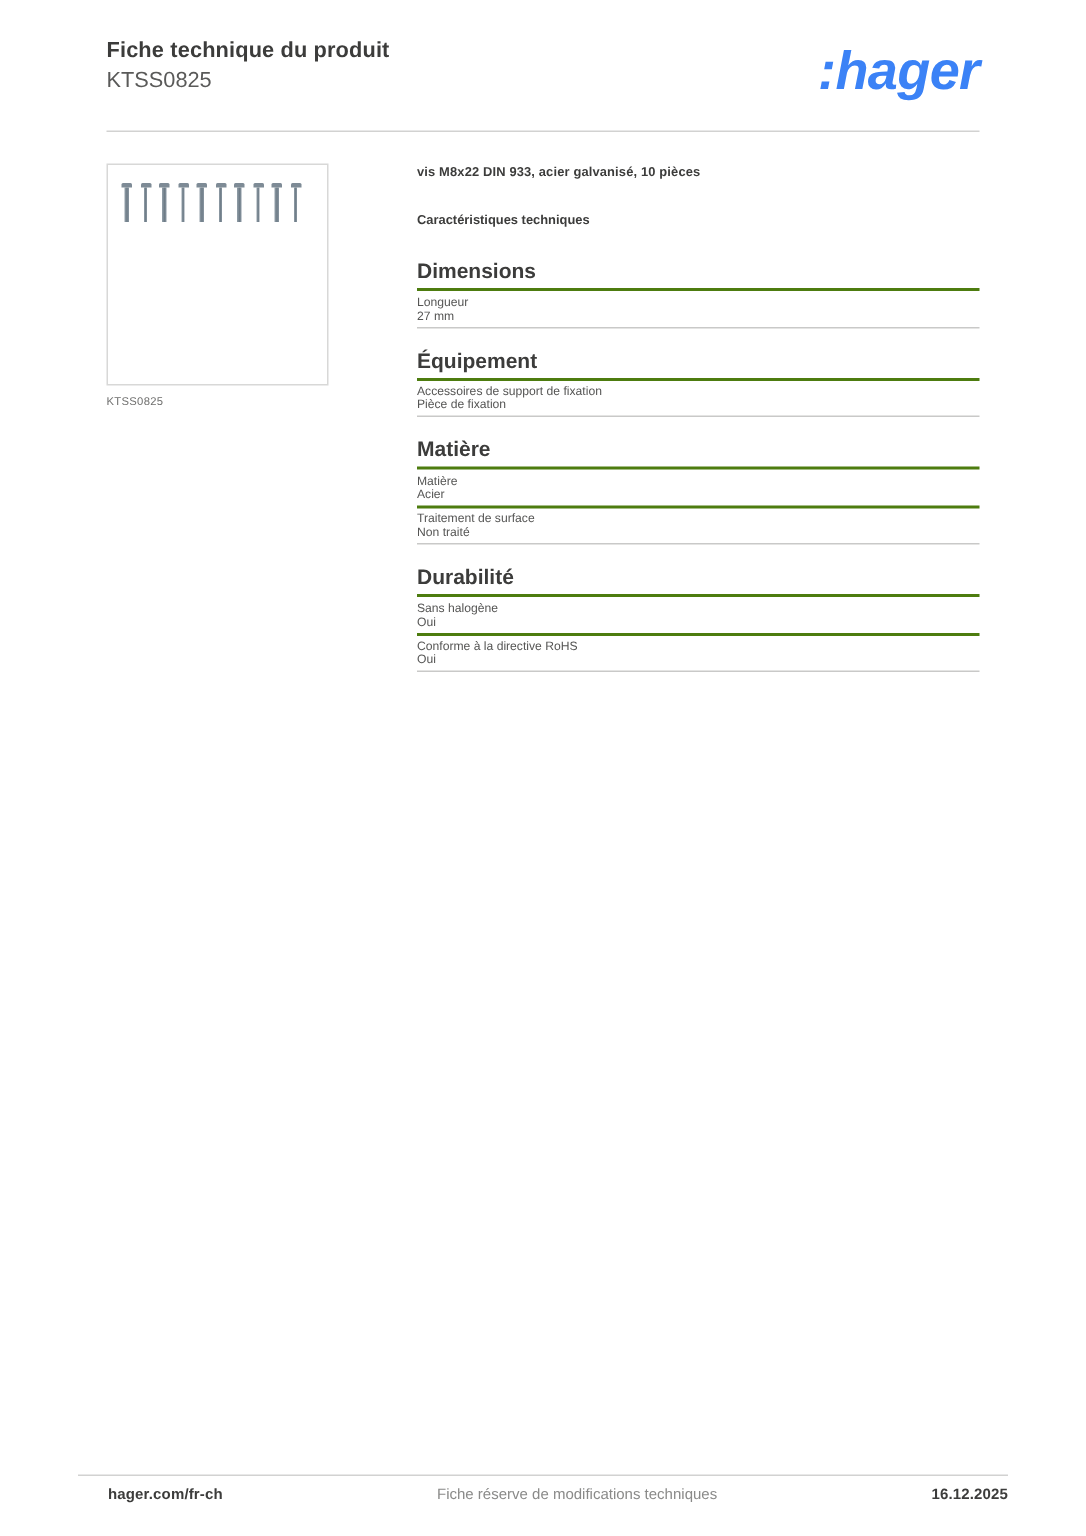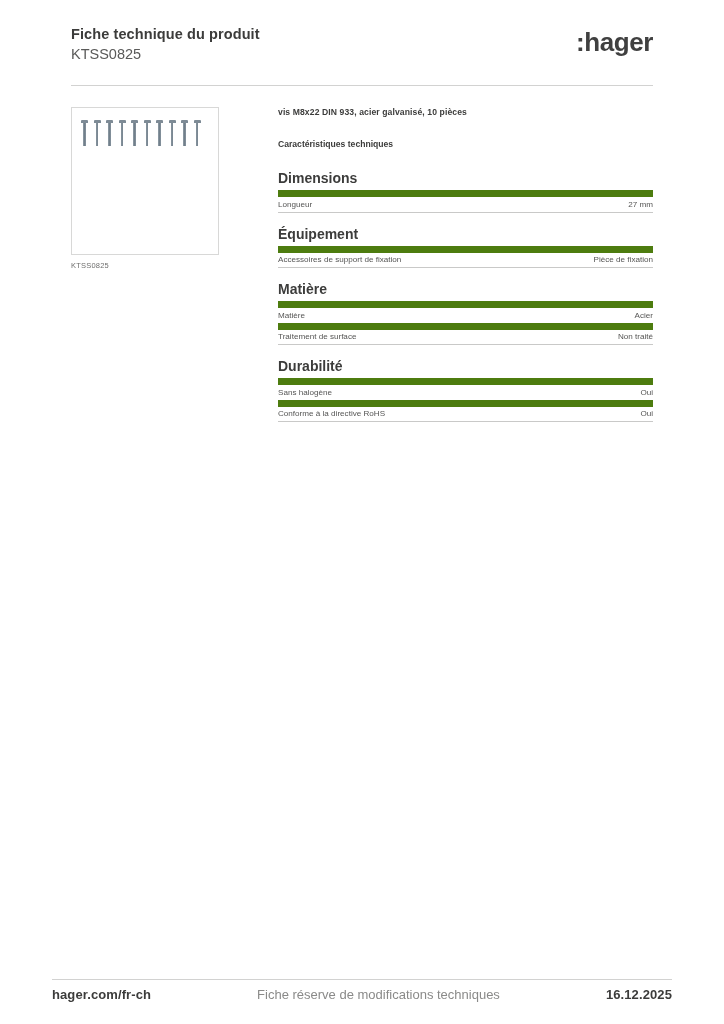--- a/index.html
+++ b/index.html
@@ -38,26 +38,27 @@
     color: #3c3c3b;
     letter-spacing: .1px;
   }
   .doc-subtitle {
     font-size: 14.5px;
     font-weight: normal;
     color: #5a5a59;
     margin-top: 2px;
   }
   .logo {
-    font-size: 26px;
-    font-weight: bold;
-    color: #404040;
+    font-size: 36px;
+    font-weight: bold;
+    color: #3b82f6;
     letter-spacing: -0.4px;
     line-height: 1;
     padding-top: 4px;
+    font-style: italic;
   }
   .header-rule {
     border-top: 1px solid #d2d2d1;
     margin-top: 22px;
   }
 
   
   .content {
     display: flex;
     gap: 0;
@@ -129,24 +130,25 @@
   .group-title {
     font-size: 14px;
     font-weight: bold;
     color: #3c3c3b;
     padding-bottom: 4px;
   }
   .spec-row {
     display: flex;
     justify-content: space-between;
     align-items: baseline;
-    border-top: 7px solid #4d7c0f;
+    border-top: 2px solid #4d7c0f;
     padding: 2.5px 0 3px;
     font-size: 8.1px;
     color: #555554;
+    flex-direction: column;
   }
   .spec-row .label { text-align: left; }
   .spec-row .value { text-align: right; }
   .group .spec-row:last-child {
     border-bottom: 1px solid #c9c9c8;
   }
 
   
   .footer {
     position: absolute;
@@ -155,21 +157,22 @@
     bottom: 22px;
   }
   .footer-rule {
     border-top: 1px solid #d2d2d1;
   }
   .footer-inner {
     display: flex;
     align-items: baseline;
     justify-content: space-between;
     padding-top: 7px;
-    font-size: 13px;
+    font-size: 10px;
+    margin-left: 20px;
   }
   .footer-left {
     font-weight: bold;
     color: #3c3c3b;
     letter-spacing: .1px;
   }
   .footer-center {
     color: #8a8a89;
     flex: 1 1 auto;
     text-align: center;

